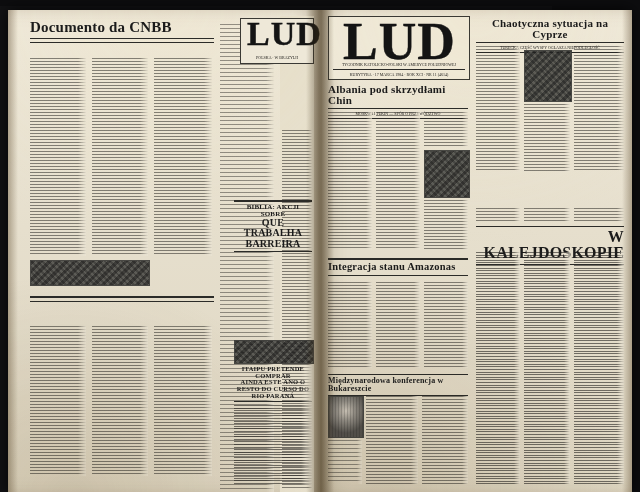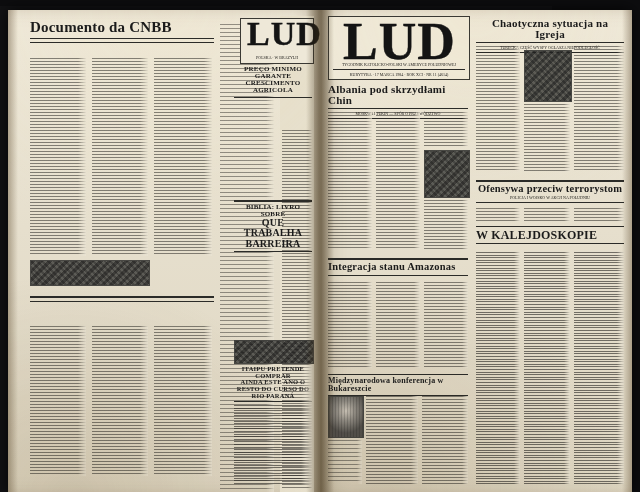--- a/index.html
+++ b/index.html
@@ -143,29 +143,24 @@
 
       <div class="edgeL"></div>
       <div class="paper-tint"></div>
     </div>
 
     <div class="col" style="position:absolute;left:232px;top:8px;width:72px;height:44px;background:#eee8d8;border:1px solid #3a3934;">
       <div class="masthead md-title" style="left:6px;top:0px;font-size:34px;">LUD</div>
       <div class="microline" style="position:absolute;left:5px;bottom:3px;width:62px;text-align:center;">POLSKA  ·  W  BRAZYLII</div>
     </div>
 
-    <div class="col" style="position:absolute;left:226px;top:56px;width:78px;">
-      <div class="hl" style="font-size:7px;text-align:center;">PREÇO MINIMO GARANTE</div>
-      <div class="hl" style="font-size:7px;text-align:center;">CRESCIMENTO AGRICOLA</div>
-      <div class="rule" style="margin:2px 0;"></div>
-    </div>
 
     <div class="col" style="position:absolute;left:226px;top:190px;width:78px;">
       <div class="rule2"></div>
-      <div class="hl" style="font-size:7px;text-align:center;margin-top:2px;">BIBLIA: LIVRO SOBRE</div>
+      <div class="hl" style="font-size:7px;text-align:center;margin-top:2px;">BIBLIA: AKCJI SOBRE</div>
       <div class="hl" style="font-size:10px;text-align:center;">QUE TRABALHA BARREIRA</div>
       <div class="rule" style="margin-top:2px;"></div>
     </div>
 
     <div class="col" style="position:absolute;left:226px;top:330px;width:78px;height:22px;">
       <div class="photo" style="width:100%;height:100%;"></div>
     </div>
     <div class="col" style="position:absolute;left:226px;top:356px;width:78px;">
       <div class="hl" style="font-size:6.5px;text-align:center;">ITAIPU PRETENDE COMPRAR</div>
       <div class="hl" style="font-size:6.5px;text-align:center;">AINDA ESTE ANO O RESTO DO CURSO DO RIO PARANÁ</div>
@@ -207,43 +202,37 @@
         <div class="rule" style="margin-bottom:2px;"></div>
         <div class="hl" style="font-size:8px;">Międzynarodowa konferencja w Bukareszcie</div>
         <div class="rule" style="margin-top:2px;"></div>
       </div>
       <div class="photo port col" style="left:8px;top:386px;width:34px;height:40px;"></div>
       <div class="txt col" style="left:46px;top:386px;width:52px;height:88px;"></div>
       <div class="txt col" style="left:102px;top:386px;width:46px;height:88px;"></div>
       <div class="txt loose col" style="left:8px;top:430px;width:34px;height:44px;"></div>
 
       <div class="col" style="left:156px;top:8px;width:148px;">
-        <div class="hl" style="font-size:11px;text-align:center;">Chaotyczna sytuacja na Igreja</div>
+        <div class="hl" style="font-size:11px;text-align:center;">Chaotyczna sytuacja na Cyprze</div>
         <div class="rule" style="margin:2px 0;"></div>
         <div class="microline" style="text-align:center;">TURECKA CZĘŚĆ WYSPY OGŁASZA NIEPODLEGŁOŚĆ</div>
         <div class="rule" style="margin-top:2px;"></div>
       </div>
       <div class="txt col" style="left:156px;top:36px;width:44px;height:126px;"></div>
       <div class="photo col" style="left:204px;top:40px;width:46px;height:50px;"></div>
       <div class="txt col" style="left:204px;top:94px;width:46px;height:68px;"></div>
       <div class="txt col" style="left:254px;top:36px;width:50px;height:126px;"></div>
 
-      <div class="col" style="left:156px;top:170px;width:148px;">
-        <div class="rule2"></div>
-        <div class="hl" style="font-size:10.5px;text-align:center;margin-top:2px;">Ofensywa przeciw terrorystom</div>
-        <div class="microline" style="text-align:center;">POLICJA I WOJSKO W AKCJI NA POŁUDNIU</div>
-        <div class="rule" style="margin-top:2px;"></div>
-      </div>
       <div class="txt col" style="left:156px;top:198px;width:44px;height:14px;"></div>
       <div class="txt col" style="left:204px;top:198px;width:46px;height:14px;"></div>
       <div class="txt col" style="left:254px;top:198px;width:50px;height:14px;"></div>
 
       <div class="col" style="left:156px;top:216px;width:148px;">
         <div class="rule"></div>
-        <div class="hl" style="font-size:12px;text-align:left;margin-top:2px;">W KALEJDOSKOPIE</div>
+        <div class="hl" style="font-size:16px;text-align:right;margin-top:2px;">W KALEJDOSKOPIE</div>
         <div class="rule" style="margin-top:2px;"></div>
       </div>
       <div class="txt dense col" style="left:156px;top:242px;width:44px;height:232px;"></div>
       <div class="txt dense col" style="left:204px;top:242px;width:46px;height:232px;"></div>
       <div class="txt dense col" style="left:254px;top:242px;width:50px;height:232px;"></div>
 
       <div class="edgeR"></div>
       <div class="paper-tint"></div>
     </div>
 

